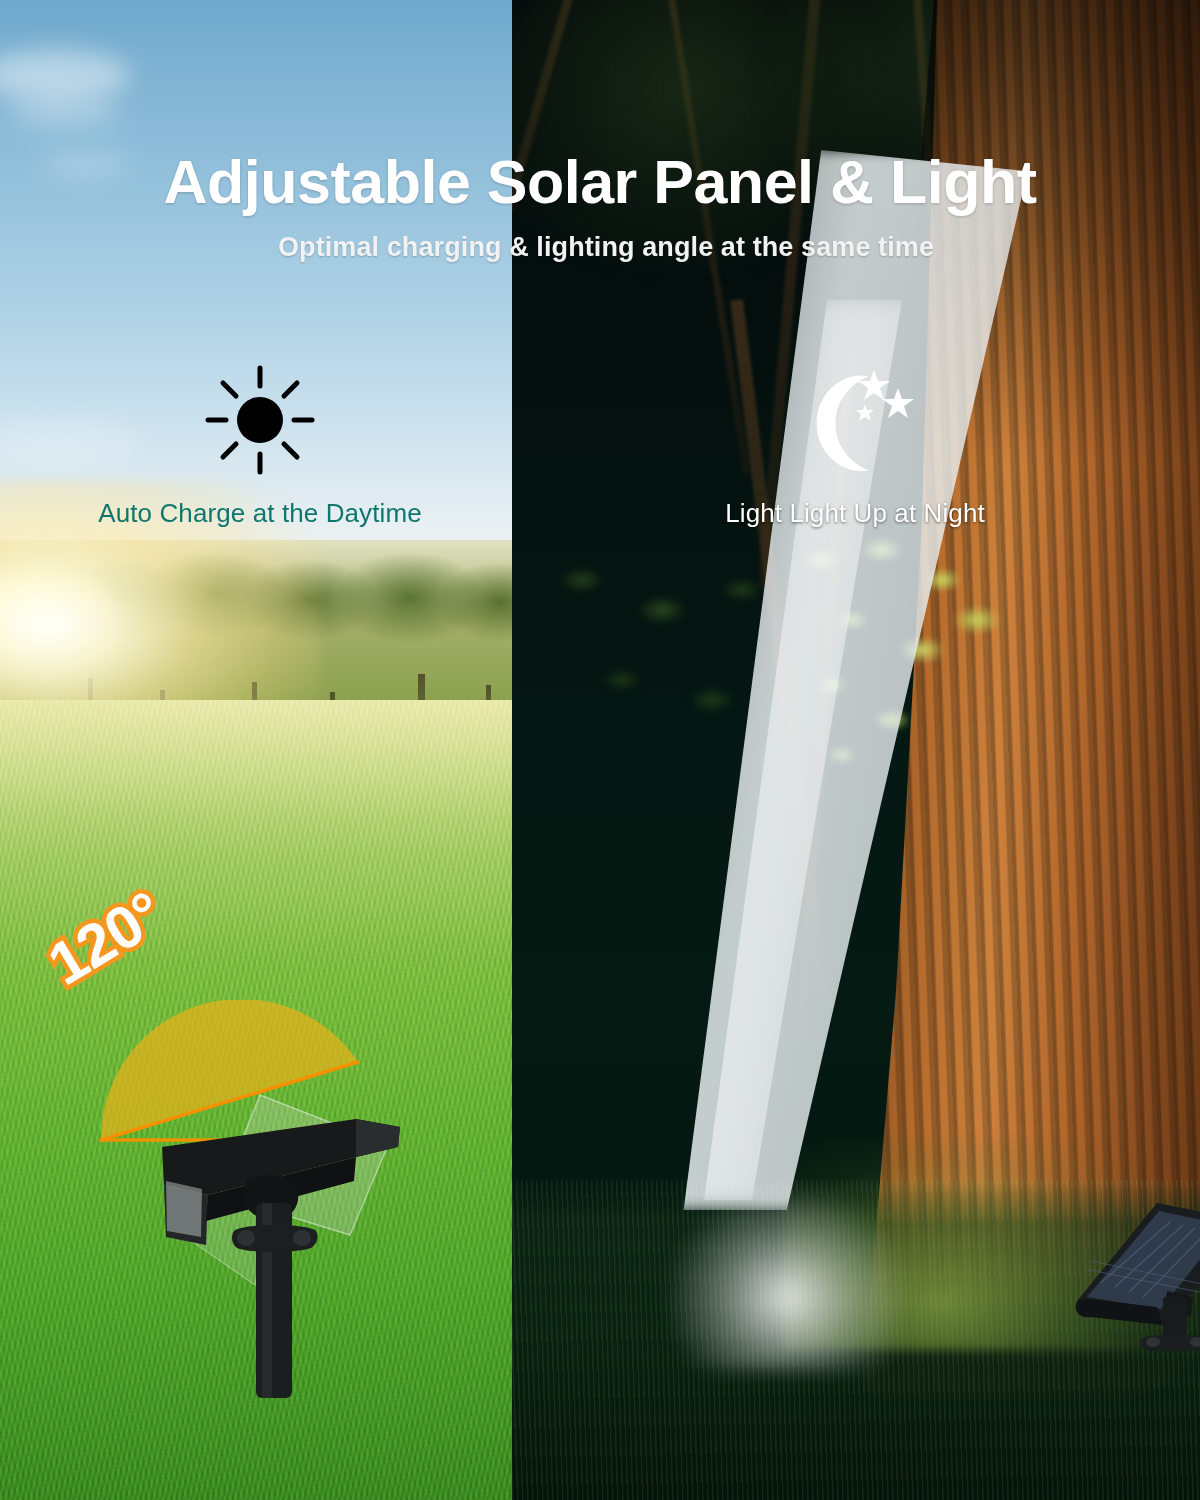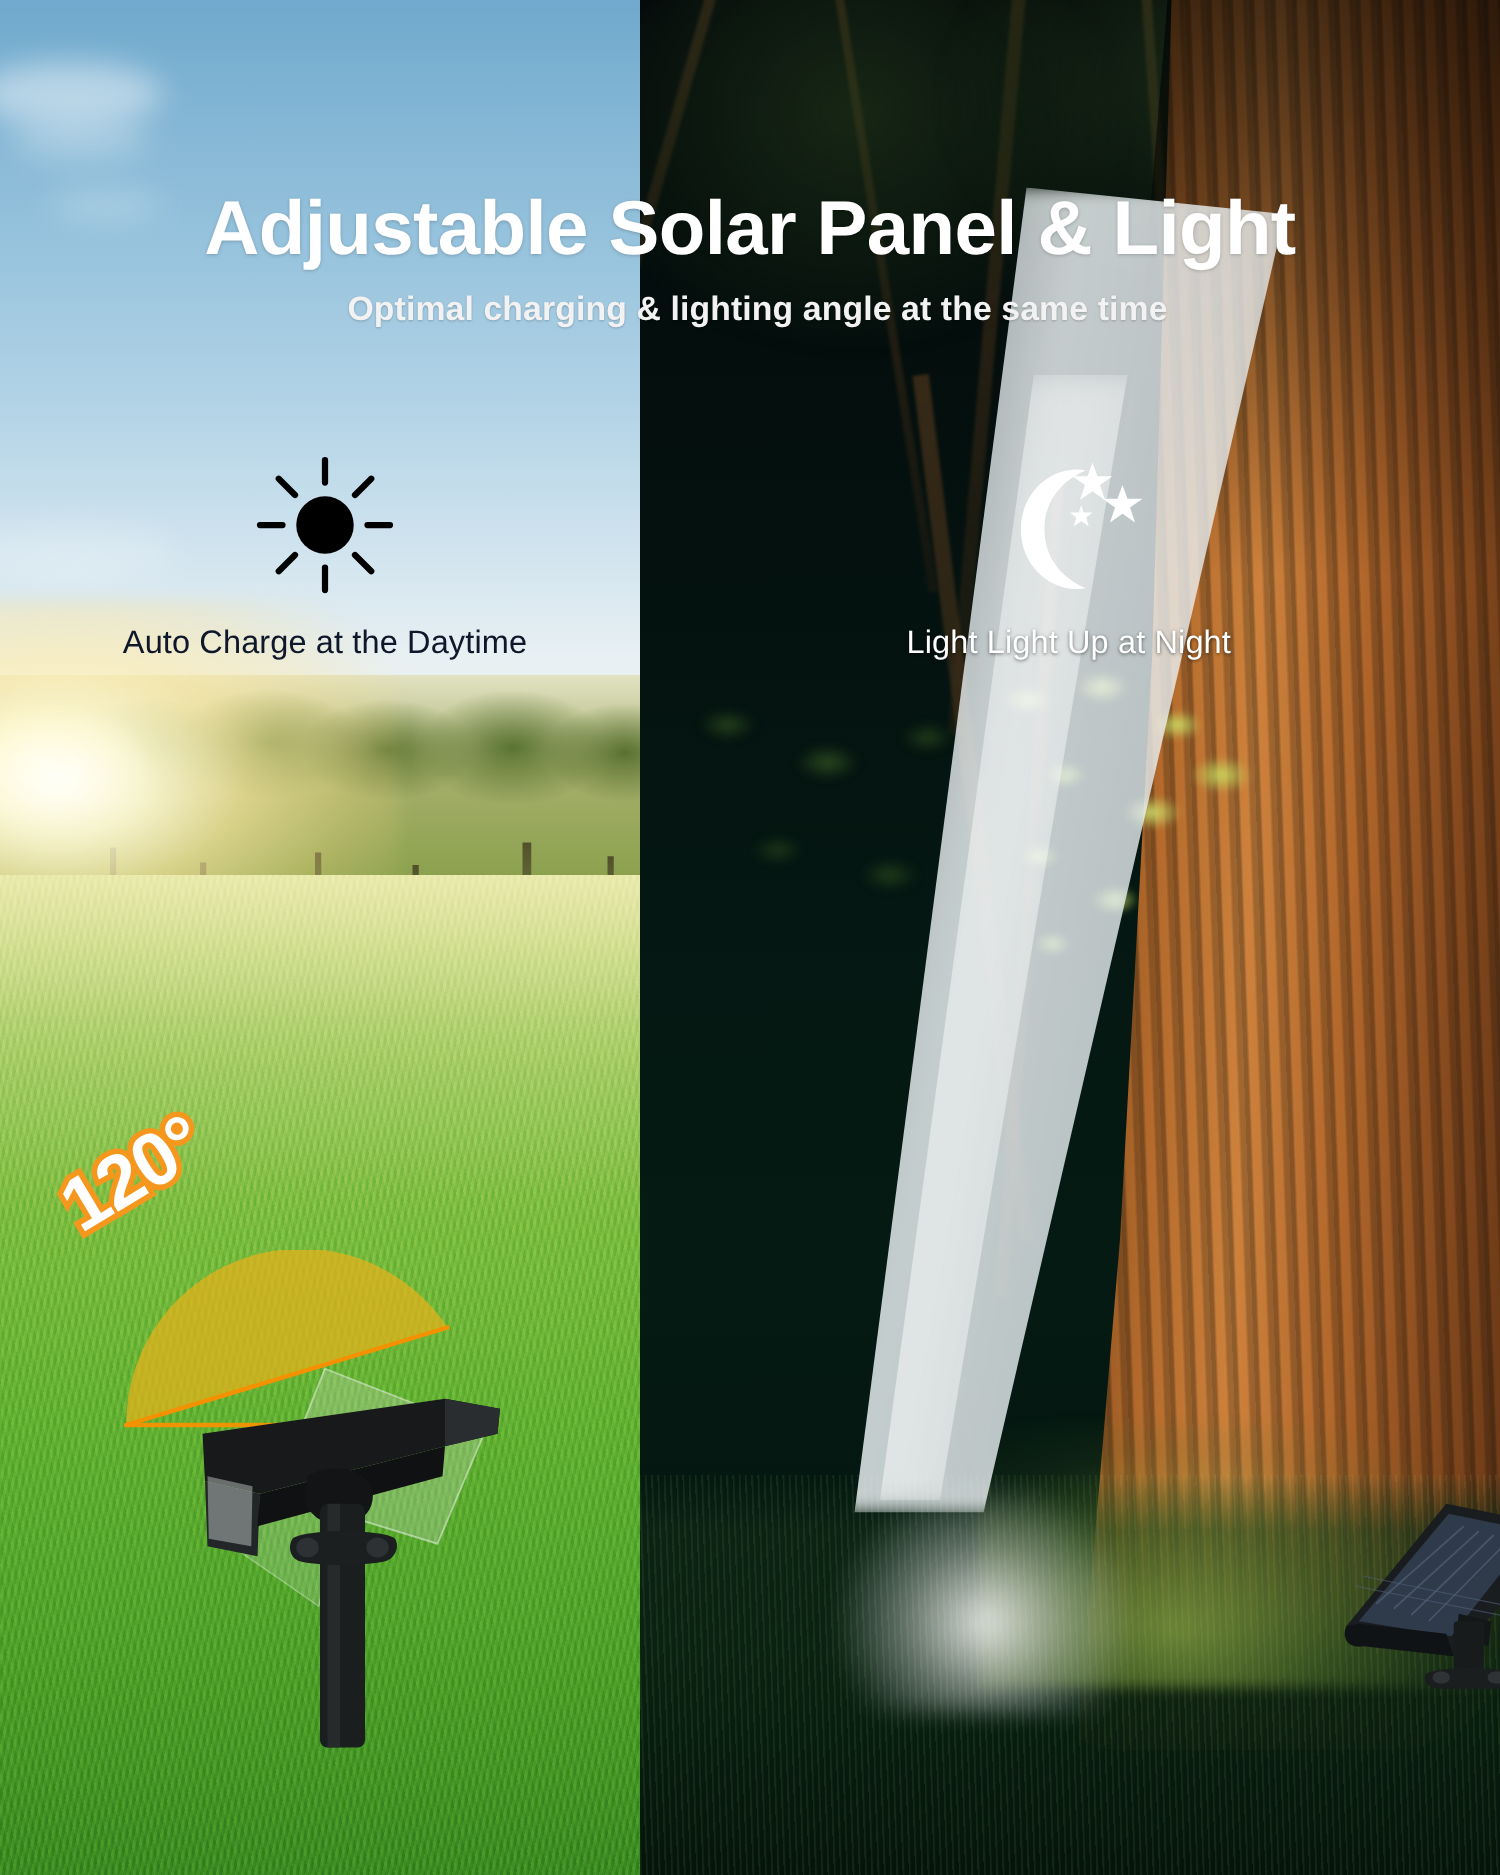--- a/index.html
+++ b/index.html
@@ -295,21 +295,21 @@
   .feature-day   { left: 40px;  top: 360px; width: 440px; }
   .feature-night { left: 605px; top: 360px; width: 500px; }
 
   .feature-icon { height: 120px; display: flex; align-items: center; justify-content: center; }
   .feature-label {
     margin-top: 18px;
     font-size: 26px;
     line-height: 1.2;
     letter-spacing: 0.1px;
   }
-  .feature-day .feature-label   { color: #0f172a; }
+  .feature-day .feature-label   { color: #0f766e; }
   .feature-night .feature-label { color: #ffffff; text-shadow: 0 1px 3px rgba(0,0,0,.55); }
 
   
   .angle-arc {
     position: absolute;
     left: 96px; top: 1000px;
     width: 290px; height: 145px;
     z-index: 28;
     pointer-events: none;
   }

